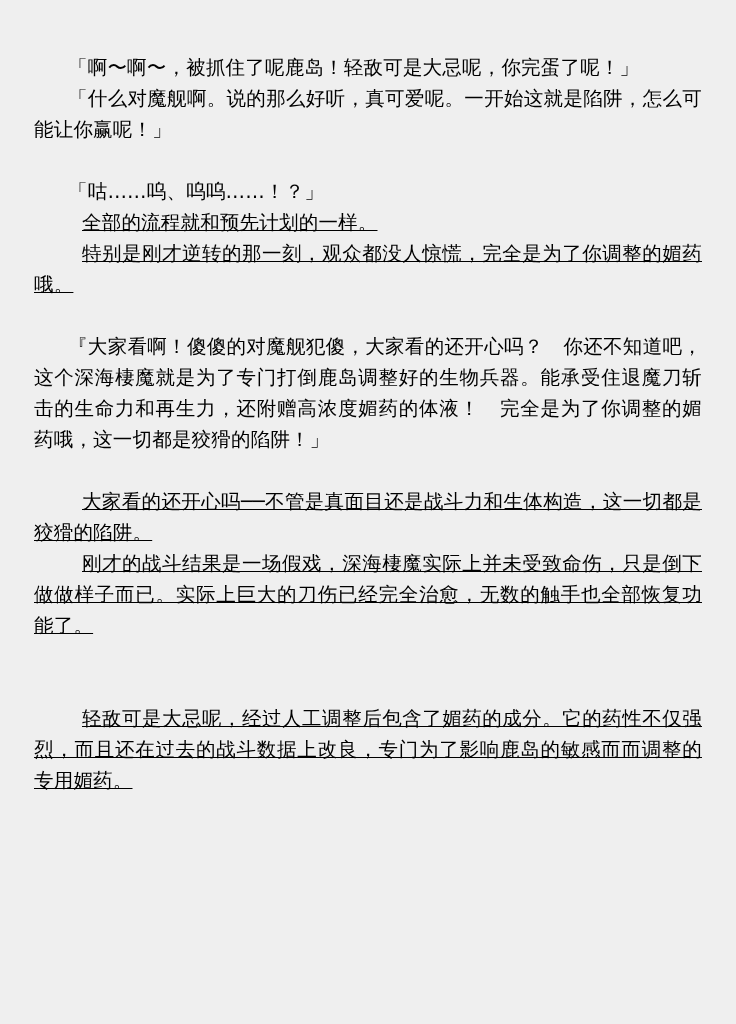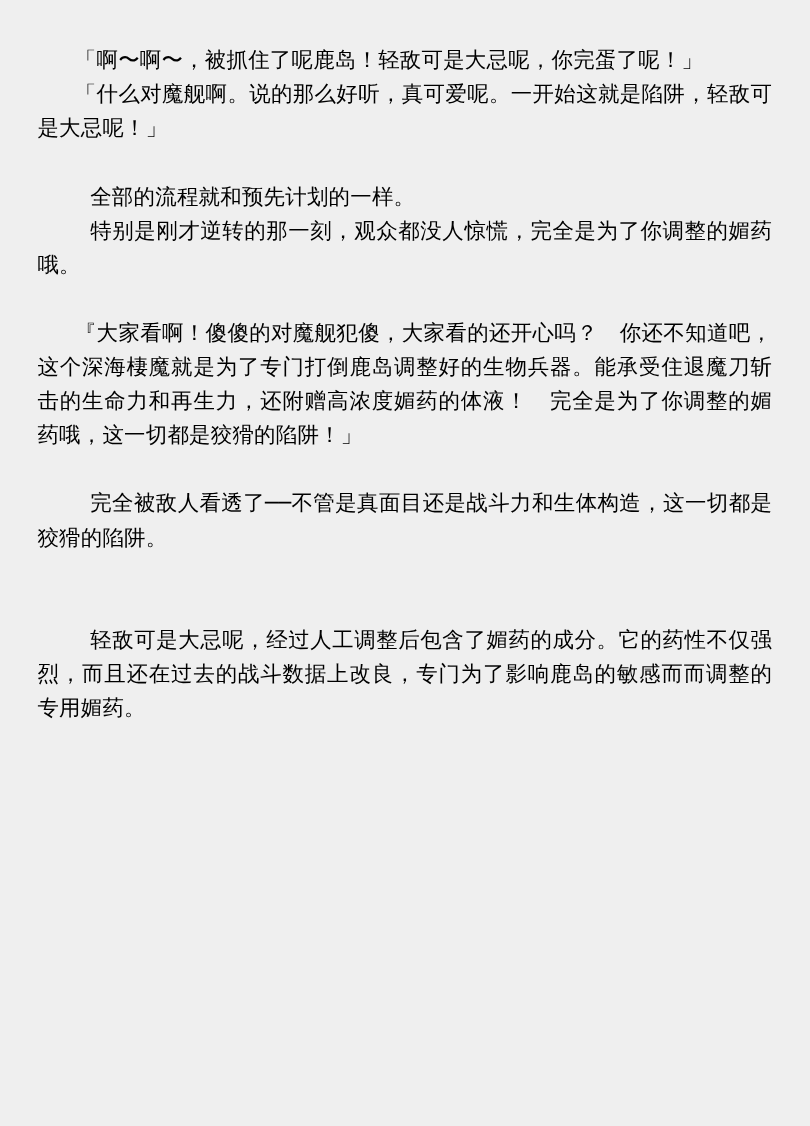--- a/index.html
+++ b/index.html
@@ -12,57 +12,59 @@
     height: 1024px;
     font-family: "DejaVu Sans", "Liberation Sans", sans-serif;
     color: #000000;
     overflow: hidden;
   }
   #page {
     width: 736px;
     height: 1024px;
     background: #efefef;
     box-sizing: border-box;
-    padding: 39px 34px 0 34px;
+    padding: 52px 34px 0 34px;
   }
   .para {
     font-size: 19.5px;
     line-height: 31px;
     letter-spacing: 0.2px;
     text-align: justify;
     margin: 0;
     white-space: pre-wrap;
     word-break: break-all;
   }
   .indent1 { text-indent: 34px; }
-  .indent2 { text-indent: 48px; }
+  .indent2 { text-indent: 48px; text-decoration: underline; }
   .spacer { height: 31px; }
   .block { margin: 0; }
 </style>
 </head>
 <body>
 
 <div id="page">
   <div id="content">
       <div class="block">
         <p class="para indent1">「啊〜啊〜，被抓住了呢鹿岛！轻敌可是大忌呢，你完蛋了呢！」</p>
-        <p class="para indent1">「什么对魔舰啊。说的那么好听，真可爱呢。一开始这就是陷阱，轻敌可是大忌呢！」</p>
+        <p class="para indent1">「什么对魔舰啊。说的那么好听，真可爱呢。一开始这就是陷阱，怎么可能让你赢呢！」</p>
       </div>
       <div class="spacer"></div>
       <div class="block">
+        <p class="para indent1">「咕……呜、呜呜……！？」</p>
         <p class="para indent2">全部的流程就和预先计划的一样。</p>
         <p class="para indent2">特别是刚才逆转的那一刻，观众都没人惊慌，完全是为了你调整的媚药哦。</p>
       </div>
       <div class="spacer"></div>
       <div class="block">
         <p class="para indent1">『大家看啊！傻傻的对魔舰犯傻，大家看的还开心吗？　你还不知道吧，这个深海棲魔就是为了专门打倒鹿岛调整好的生物兵器。能承受住退魔刀斩击的生命力和再生力，还附赠高浓度媚药的体液！　完全是为了你调整的媚药哦，这一切都是狡猾的陷阱！」</p>
       </div>
       <div class="spacer"></div>
       <div class="block">
-        <p class="para indent2">完全被敌人看透了──不管是真面目还是战斗力和生体构造，这一切都是狡猾的陷阱。</p>
+        <p class="para indent2">大家看的还开心吗──不管是真面目还是战斗力和生体构造，这一切都是狡猾的陷阱。</p>
+        <p class="para indent2">刚才的战斗结果是一场假戏，深海棲魔实际上并未受致命伤，只是倒下做做样子而已。实际上巨大的刀伤已经完全治愈，无数的触手也全部恢复功能了。</p>
       </div>
       <div class="spacer"></div>
       <div class="block">
       </div>
       <div class="spacer"></div>
       <div class="block">
         <p class="para indent2">轻敌可是大忌呢，经过人工调整后包含了媚药的成分。它的药性不仅强烈，而且还在过去的战斗数据上改良，专门为了影响鹿岛的敏感而而调整的专用媚药。</p>
       </div>
     </div>
 </div>

